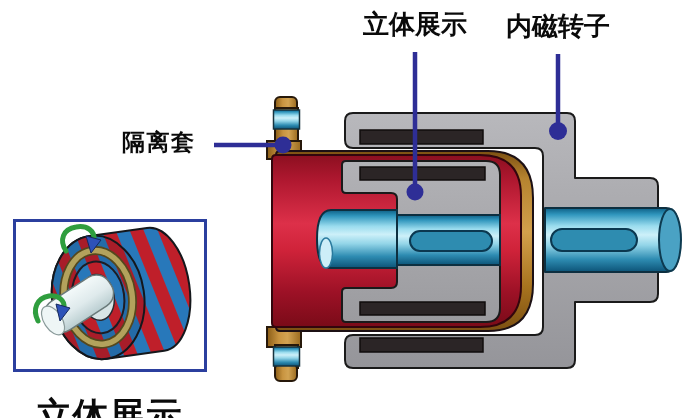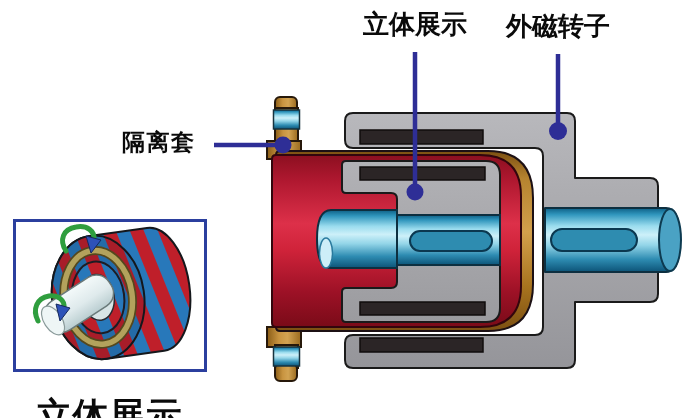--- a/index.html
+++ b/index.html
@@ -152,17 +152,17 @@
       <polygon points="86,236 101,240 91,253" fill="#2d52b8" stroke="#14285e" stroke-width="1"></polygon>
     </g>
     <g>
       <path d="M38,321 C32,309 37,298 49,296 C58,295 65,300 64,308" fill="none" stroke="#2f9e3e" stroke-width="5" stroke-linecap="round"></path>
       <polygon points="56,304 70,308 60,321" fill="#2d52b8" stroke="#14285e" stroke-width="1"></polygon>
     </g>
   </g>
 </svg>
 
 <div class="callout-label lbl-inner">立体展示</div>
-<div class="callout-label lbl-outer">外磁转子</div>
+<div class="callout-label lbl-outer">内磁转子</div>
 <div class="callout-label lbl-sleeve">隔离套</div>
 <div class="callout-label lbl-3d">立体展示</div>
 
 </div>
 
 </body></html>

